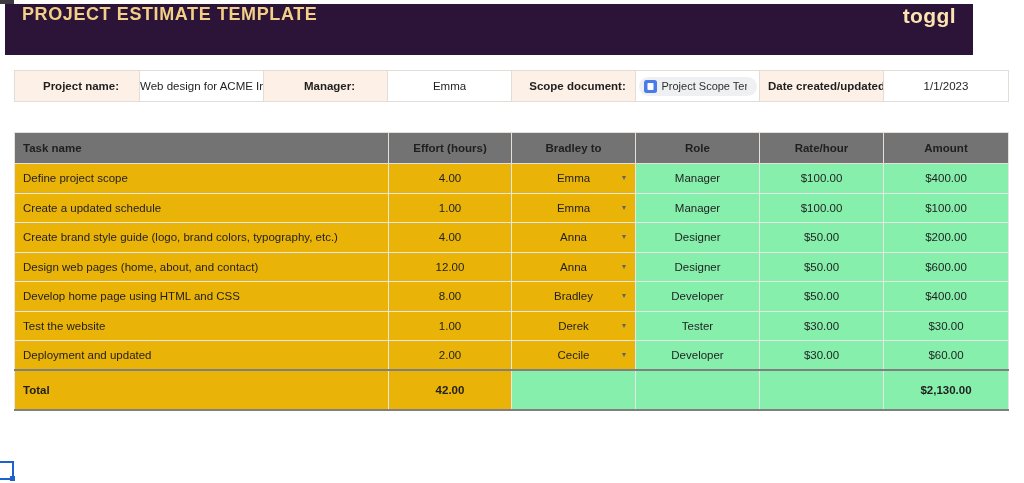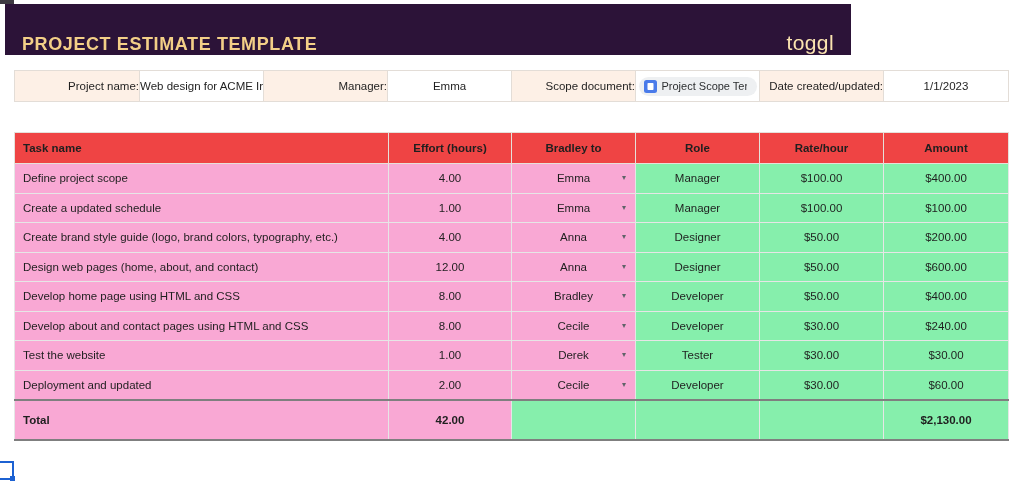--- a/index.html
+++ b/index.html
@@ -13,68 +13,68 @@
   }
 
   
   .corner-mark {
     position: absolute; left: 0; top: 0; width: 14px; height: 4px;
     background: #3e3a42;
   }
 
   
   .top-banner {
-    position: absolute; left: 5px; top: 4px; width: 846px; height: 51px;
+    position: absolute; left: 5px; top: 4px; width: 968px; height: 51px;
     background: #2c1338;
-    display: flex; align-items: flex-end; justify-content: space-between;
+    display: flex; align-items: flex-start; justify-content: space-between;
     padding: 0 17px;
   }
   .banner-title {
     font-size: 18px; font-weight: 700; letter-spacing: 0.6px;
     color: #f3cf87;
   }
   .banner-logo {
-    font-size: 21px; font-weight: 400; letter-spacing: 0.4px;
+    font-size: 21px; font-weight: 700; letter-spacing: 0.4px;
     color: #fbe4b0;
   }
 
   
   table { border-collapse: collapse; table-layout: fixed; }
   .info-table {
     position: absolute; left: 14px; top: 70px; width: 994px;
     font-size: 11.5px;
   }
   .info-table td {
     border: 1px solid #e3ddd7; height: 31px; overflow: hidden; white-space: nowrap;
   }
   .cell-label {
-    background: #fdf0e6; font-weight: 400; text-align: right; padding-left: 8px;
+    background: #fdf0e6; font-weight: 700; text-align: center; padding-left: 8px;
   }
   .cell-value { background: #ffffff; text-align: center; }
 
   .chip {
     display: inline-flex; align-items: center; gap: 5px;
     background: #eef0f2; border-radius: 12px; padding: 3px 10px 3px 5px;
     font-size: 11px; color: #2d2f31; max-width: 118px;
   }
   .chip svg { flex: 0 0 auto; display: block; }
   .chip-text { white-space: nowrap; overflow: hidden; }
 
   
   .task-table {
     position: absolute; left: 14px; top: 132px; width: 994px;
     font-size: 11.5px;
   }
   .task-table th {
-    background: #ef4444; font-weight: 700; height: 31px;
+    background: #737373; font-weight: 700; height: 31px;
     border: 1px solid #e6e0da; text-align: center;
   }
   .task-table th.col-task { text-align: left; padding-left: 8px; }
   .task-table td {
-    height: 29.5px; border: 1px solid #e6e6e6; background: #f9a8d4;
+    height: 29.5px; border: 1px solid #e6e6e6; background: #eab308;
     text-align: center; overflow: hidden; white-space: nowrap;
   }
   .task-table td.c-task { text-align: left; padding-left: 8px; }
   .task-table td.c-assigned { position: relative; }
   .chev {
     position: absolute; right: 9px; top: 50%; transform: translateY(-50%);
     font-size: 8px; color: #5f6368; line-height: 1;
   }
   .task-table td.gray { background: #86efac; }
 
@@ -207,31 +207,20 @@
     <td class="c-effort">8.00</td>
     <td class="c-assigned">
       <span class="aname">Bradley</span>
       <span class="chev">▾</span>
     </td>
     <td class="gray">Developer</td>
     <td class="gray">$50.00</td>
     <td class="gray">$400.00</td>
   </tr>
       <tr>
-    <td class="c-task">Develop about and contact pages using HTML and CSS</td>
-    <td class="c-effort">8.00</td>
-    <td class="c-assigned">
-      <span class="aname">Cecile</span>
-      <span class="chev">▾</span>
-    </td>
-    <td class="gray">Developer</td>
-    <td class="gray">$30.00</td>
-    <td class="gray">$240.00</td>
-  </tr>
-      <tr>
     <td class="c-task">Test the website</td>
     <td class="c-effort">1.00</td>
     <td class="c-assigned">
       <span class="aname">Derek</span>
       <span class="chev">▾</span>
     </td>
     <td class="gray">Tester</td>
     <td class="gray">$30.00</td>
     <td class="gray">$30.00</td>
   </tr>

